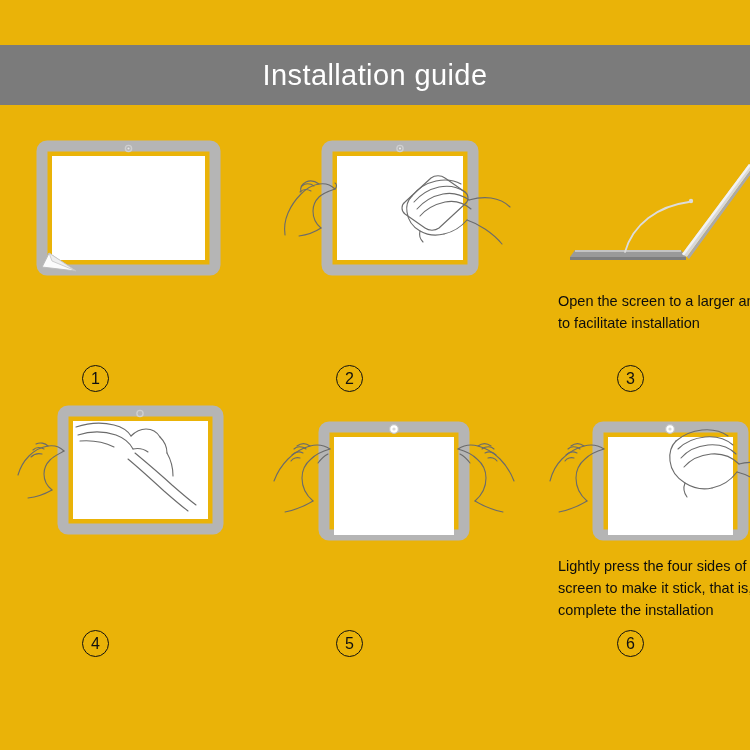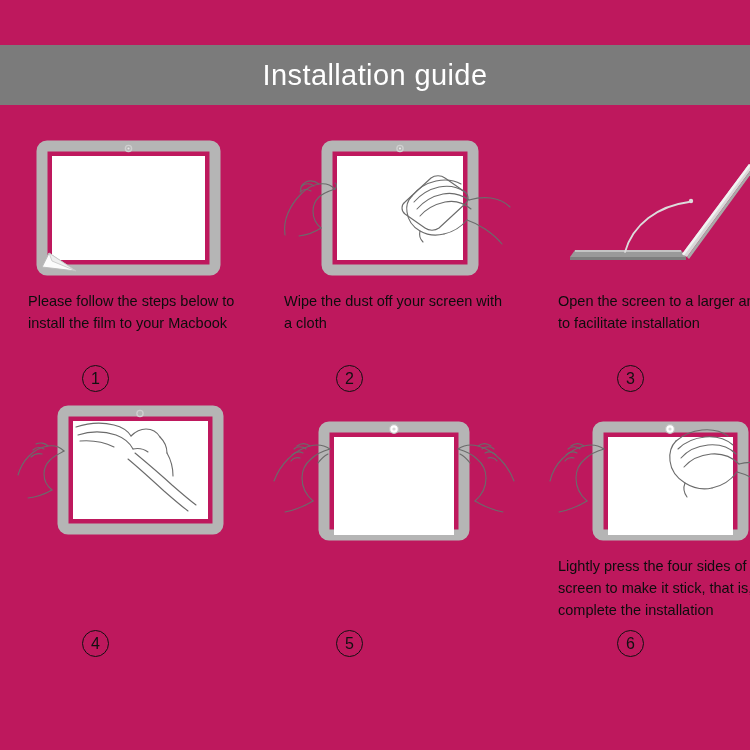--- a/index.html
+++ b/index.html
@@ -14,21 +14,21 @@
     overflow: hidden;
     position: relative;
   }
 
   
   #page {
     position: absolute;
     left: 0; top: 0;
     width: 750px;
     height: 750px;
-    background: #be185d;
+    background: #eab308;
     box-sizing: border-box;
   }
 
   
   #header-banner {
     position: absolute;
     left: 0;
     top: 45px;
     width: 750px;
     height: 60px;
@@ -141,21 +141,20 @@
           <rect x="16" y="16" width="153" height="104" fill="#ffffff"></rect>
 
           <circle cx="92.5" cy="8.5" r="3.1" fill="none" stroke="#cfcfcf" stroke-width="1.4"></circle>
           <circle cx="92.5" cy="8.5" r="1.1" fill="#e8e8e8"></circle>
 
           <polygon points="13,113 40,131 6,127" fill="#fbfbfb" stroke="#b9b9b9" stroke-width="0.9"></polygon>
           <polygon points="13,113 40,131 16,121" fill="#eeeeee" stroke="#c4c4c4" stroke-width="0.8"></polygon>
           <line x1="13" y1="113" x2="6" y2="127" stroke="#b9b9b9" stroke-width="0.9"></line>
         </svg>
       </div>
-      <div class="step-caption">Please follow the steps below to install the film to your Macbook</div>
       <div class="step-number">
         <div class="badge">
             <span>1</span>
           </div>
       </div>
     </div>
 
     <div class="step-cell row-1 cell-c2">
       <div class="step-illustration">
         <svg width="230" height="135" viewBox="0 0 230 135">
@@ -188,21 +187,20 @@
             <path d="M141,76 C148,68 157,64 166,62 C176,60 185,63 192,69"></path>
             <path d="M133,56 C129,60 127,66 128,72 C129,80 134,87 141,91
                      C148,95 157,96 165,94"></path>
             <path d="M165,94 C174,92 182,87 188,80"></path>
             <path d="M188,80 C194,82 200,85 206,89 C212,93 218,98 223,104"></path>
             <path d="M190,60 C197,58 205,57 212,58 C219,59 226,62 231,67"></path>
             <path d="M141,91 C140,95 141,99 144,102"></path>
           </g>
         </svg>
       </div>
-      <div class="step-caption">Wipe the dust off your screen with a cloth</div>
       <div class="step-number">
         <div class="badge">
             <span>2</span>
           </div>
       </div>
     </div>
 
     <div class="step-cell row-1 cell-c3">
       <div class="step-illustration">
         <svg width="215" height="135" viewBox="0 0 215 135">

